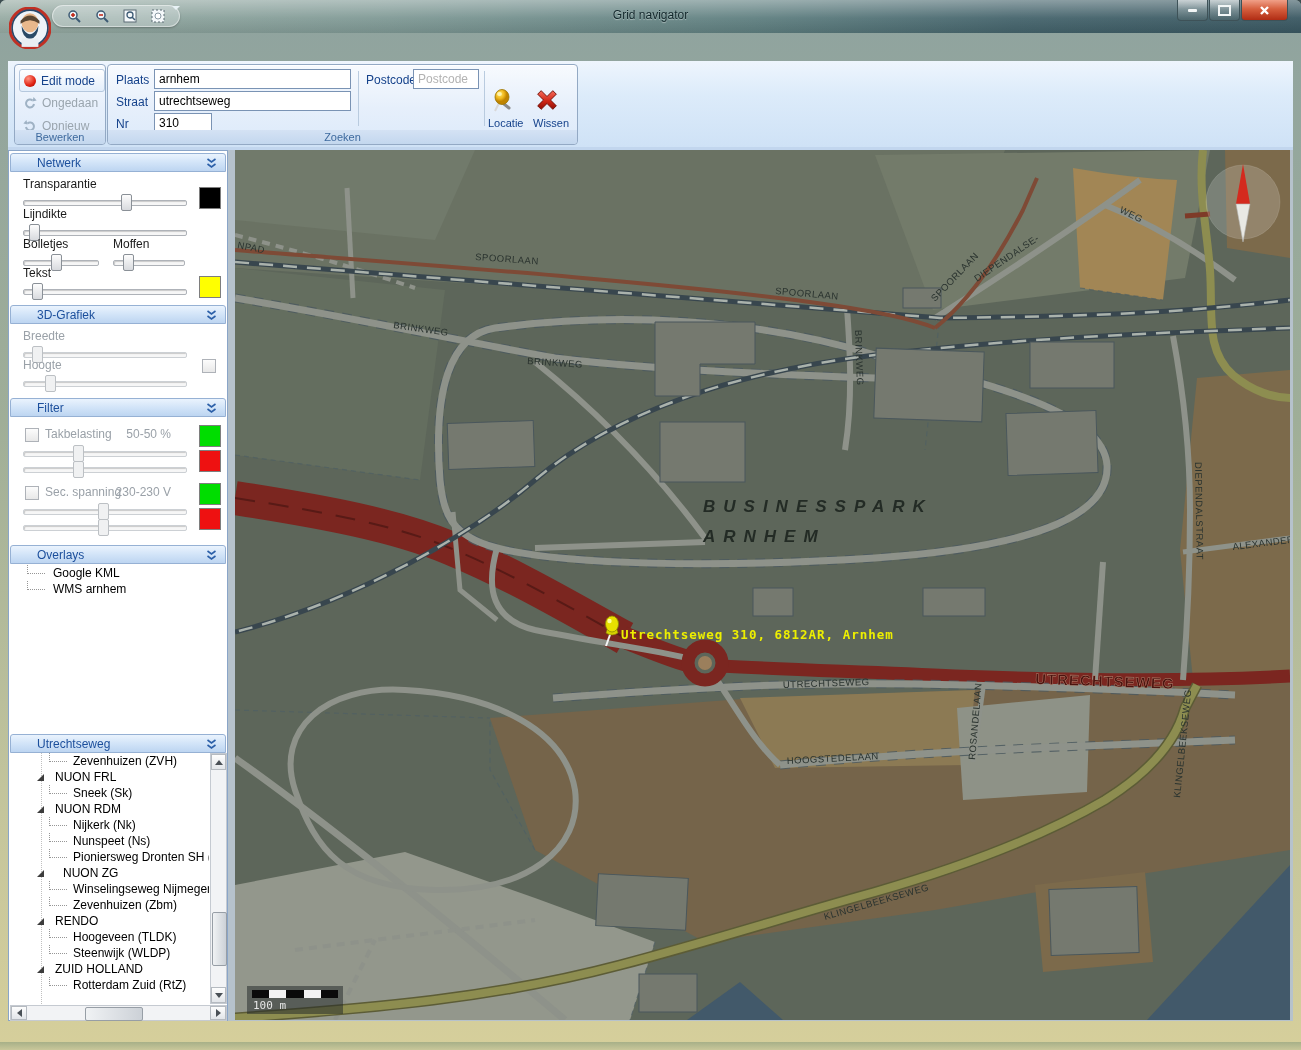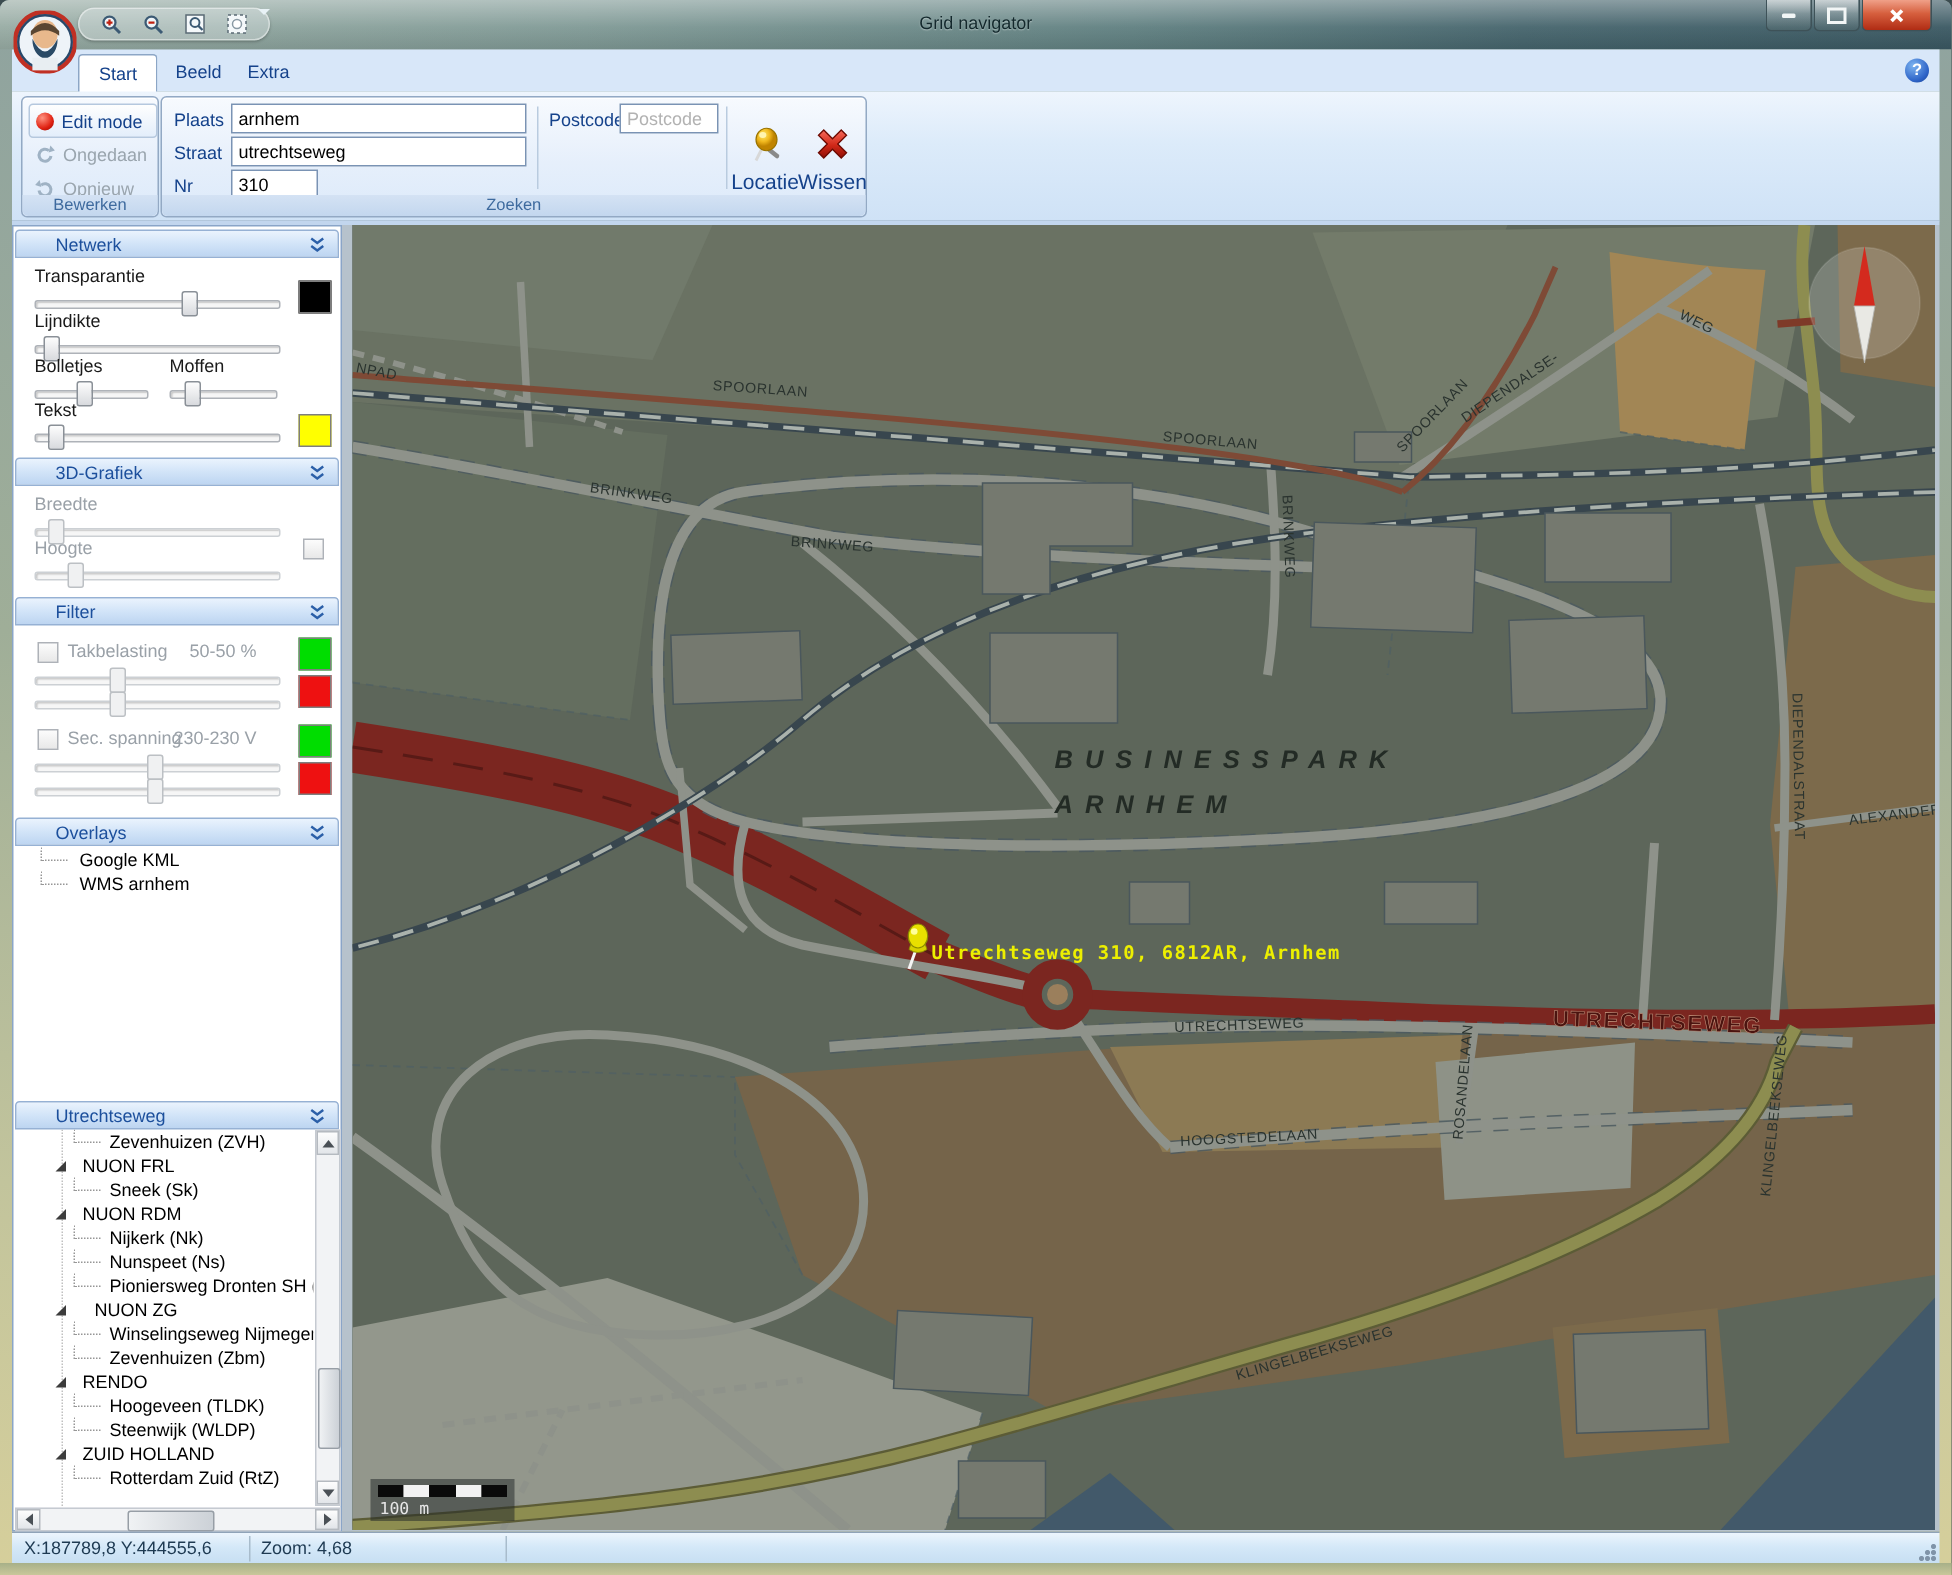--- a/index.html
+++ b/index.html
@@ -47,21 +47,21 @@
   .rbtn.hl{background:linear-gradient(180deg,#fefefe,#e3eefb);border:1px solid #b5c8de;border-radius:3px;}
   .rbtn.dis{color:#9aa5ae;cursor:default;}
   .reddot{width:12px;height:12px;border-radius:50%;
     background:radial-gradient(circle at 35% 30%,#ff9280,#e02212 60%,#8f0400);}
   .flabel{position:absolute;color:#15428b;line-height:20px;}
   .finput{position:absolute;height:16px;border:1px solid #7a93b4;font-size:12px;padding:1px 4px;
     font-family:"Liberation Sans",sans-serif;color:#000;}
   .finput::placeholder{color:#b2b2b2;}
   .vsep{position:absolute;top:6px;bottom:18px;width:1px;background:#b9cbdf;}
   .bigbtn{position:absolute;top:2px;width:44px;height:62px;display:flex;flex-direction:column;
-    align-items:center;justify-content:flex-end;color:#15428b;font-size:14px;cursor:pointer;padding-bottom:2px;}
+    justify-content:flex-end;color:#15428b;font-size:11px;cursor:pointer;padding-bottom:2px;}
   .bigbtn svg{margin-bottom:3px;}
   #gap{position:absolute;left:8px;right:8px;top:147px;height:3px;background:#c2d6ee;}
   
   #content{position:absolute;left:8px;right:8px;top:150px;height:871px;background:#b6c2cc;}
   #sidebar{position:absolute;left:0;top:0;width:220px;height:871px;background:#fff;
     border:1px solid #8aa5c8;box-sizing:border-box;}
   .phead{position:absolute;left:1px;right:1px;height:19px;line-height:19px;padding-left:26px;
     color:#1c4f9c;cursor:pointer;border:1px solid #96b1d4;box-sizing:border-box;border-radius:3px 3px 0 0;
     background:linear-gradient(180deg,#eaf3fd,#d2e4f8 50%,#bdd5f1);}
   .chev{position:absolute;right:8px;top:4px;cursor:pointer;}
@@ -174,26 +174,20 @@
     <svg viewBox="0 0 40 40">
       <circle cx="20" cy="20" r="19" fill="#dce6ee" stroke="#c03024" stroke-width="3"></circle>
       <circle cx="20" cy="20" r="17" fill="#eef3f8" stroke="#28486a" stroke-width="1.5"></circle>
       <ellipse cx="20" cy="15" rx="8" ry="9" fill="#e8b88c"></ellipse>
       <path d="M11,13 Q20,3 29,13 L29,16 Q20,9 11,16 Z" fill="#5a4632"></path>
       <path d="M12,18 Q20,34 28,18 Q28,28 20,31 Q12,28 12,18 Z" fill="#2a4a66"></path>
       <rect x="12" y="30" width="16" height="8" fill="#e8eef2"></rect>
     </svg>
   </div>
 
-  <div id="tabrow">
-    <span class="tab active" style="left:44px">Start</span>
-    <span class="tab" style="left:96px">Beeld</span>
-    <span class="tab" style="left:144px">Extra</span>
-    <span id="help">?</span>
-  </div>
 
   <div id="ribbon">
     <div class="group" style="left:6px;width:90px">
       <div class="rbtn hl" style="top:4px">
         <span class="reddot"></span>
         <span>Edit mode</span>
       </div>
       <div class="rbtn dis" style="top:27px">
         <svg width="14" height="14">
             <path d="M11,8 a4,4 0 1 1 -1.4,-3.6" fill="none" stroke="#9fb2c4" stroke-width="2"></path>
@@ -559,22 +553,15 @@
             <i style="background:#f2f2f2"></i>
             <i style="background:#0a0a0a"></i>
             <i style="background:#f2f2f2"></i>
             <i style="background:#0a0a0a"></i>
         </div>
         <div class="txt">100 m</div>
       </div>
     </div>
   </div>
 
-  <div id="statusbar">
-    <span class="scell" style="left:8px">X:187789,8 Y:444555,6</span>
-    <span class="sline" style="left:158px"></span>
-    <span class="scell" style="left:166px">Zoom: 4,68</span>
-    <span class="sline" style="left:329px"></span>
-    <span id="grip"></span>
-  </div>
 
   <div id="bottomframe"></div>
 </div>
 
 </body></html>

